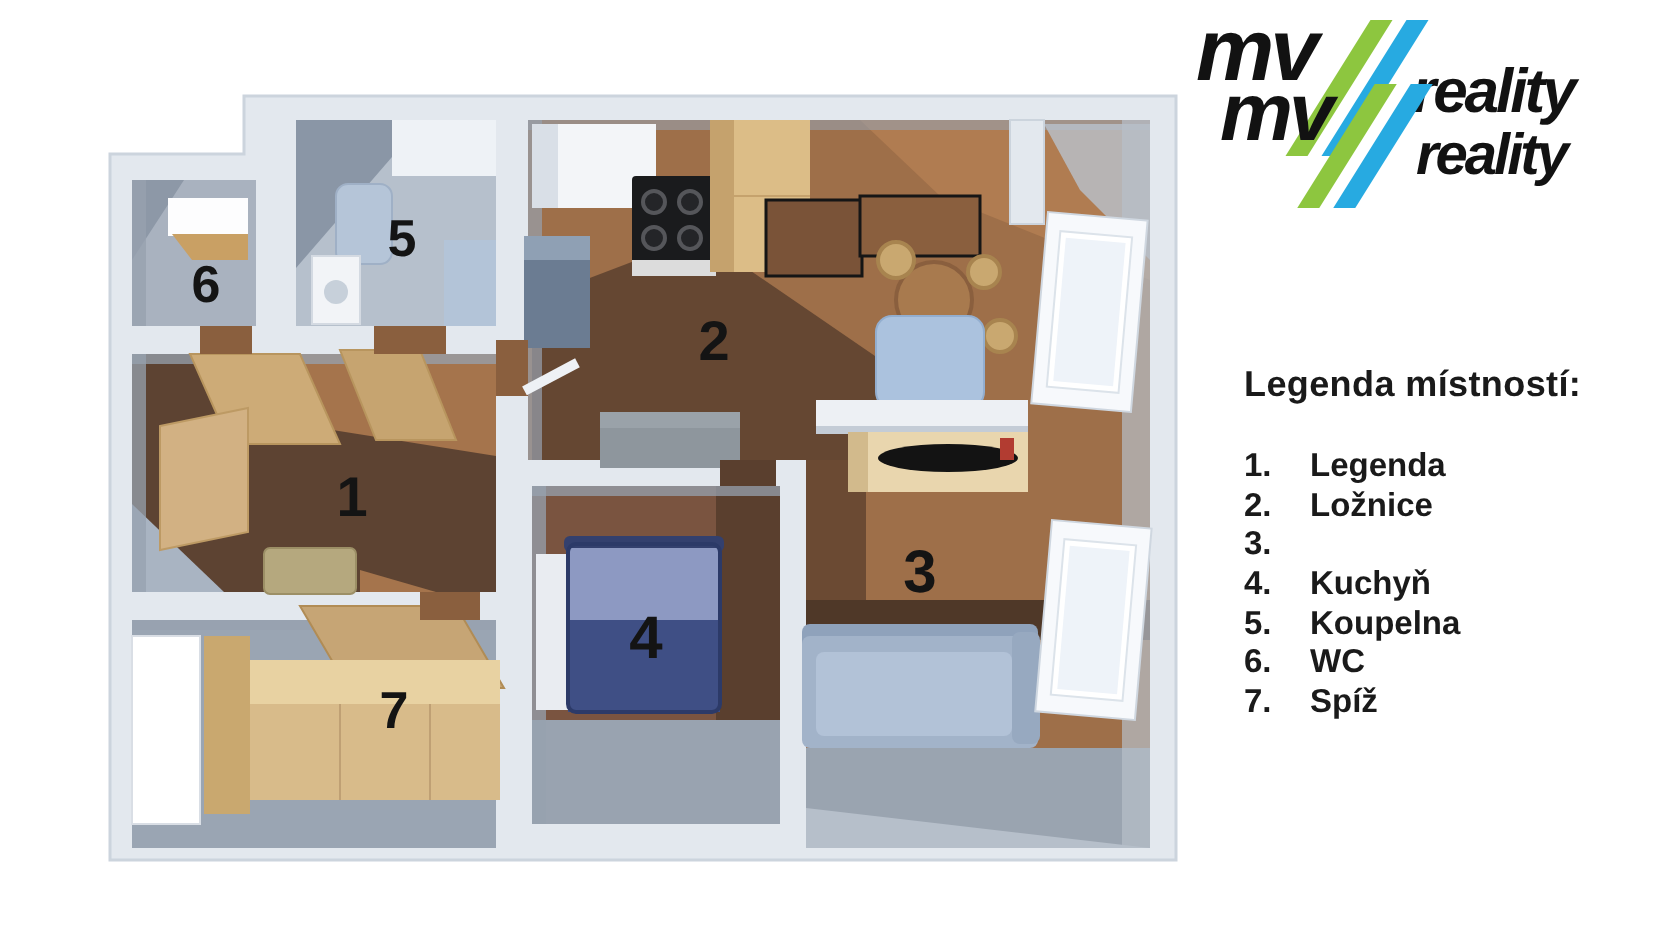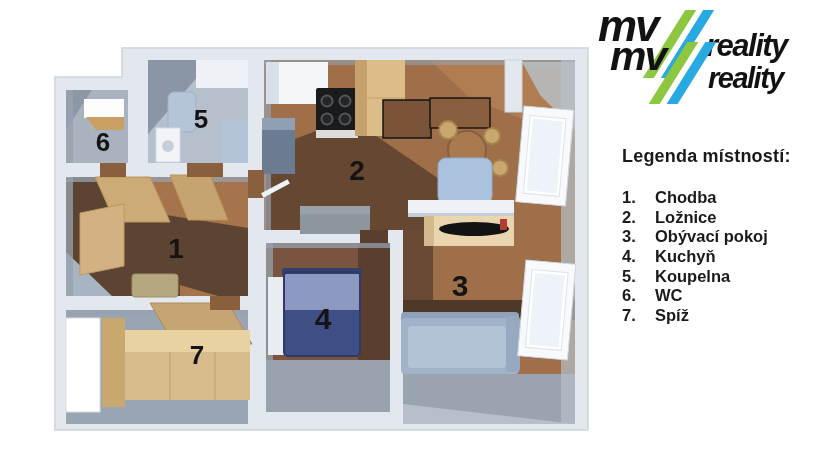--- a/index.html
+++ b/index.html
@@ -23,21 +23,21 @@
   .slash{position:absolute;top:0;width:11px;height:100%;transform:skewX(-32deg);}
   .slash.green{left:4px;background:#8dc63f;}
   .slash.blue{left:22px;background:#27aae1;}
   .logo-reality{
     position:absolute;left:112px;top:22px;
     font-size:31px;font-weight:700;font-style:italic;letter-spacing:-1.5px;line-height:1;
   }
   .logo-copy.b .logo-reality{left:104px;top:26px;font-size:29px;}
   
   #legend{position:absolute;left:622px;top:146px;color:#1a1a1a;width:200px;}
-  #legend-title{font-size:18px;font-weight:700;letter-spacing:.2px;}
+  #legend-title{font-size:18px;font-weight:700;letter-spacing:.2px;margin-top:36px;}
   #legend-list{list-style:none;margin:21px 0 0 0;padding:0;}
   #legend-list li{display:flex;height:19.6px;align-items:center;font-size:16.5px;font-weight:700;}
   .legend-num{width:33px;flex:0 0 33px;}
   
   .room-num{font-family:"Liberation Sans",sans-serif;font-weight:700;fill:#141414;}
 </style>
 </head>
 <body>
 
 <div id="canvas">
@@ -205,29 +205,28 @@
       </span>
       <span class="logo-reality">reality</span>
     </div>
   </div>
 
   <div id="legend">
     <div id="legend-title">Legenda místností:</div>
     <ol id="legend-list">
       <li>
         <span class="legend-num">1.</span>
-        <span class="legend-label">Chodba</span>
+        <span class="legend-label">Legenda</span>
       </li>
       <li>
         <span class="legend-num">2.</span>
         <span class="legend-label">Ložnice</span>
       </li>
       <li>
         <span class="legend-num">3.</span>
-        <span class="legend-label">Obývací pokoj</span>
       </li>
       <li>
         <span class="legend-num">4.</span>
         <span class="legend-label">Kuchyň</span>
       </li>
       <li>
         <span class="legend-num">5.</span>
         <span class="legend-label">Koupelna</span>
       </li>
       <li>

